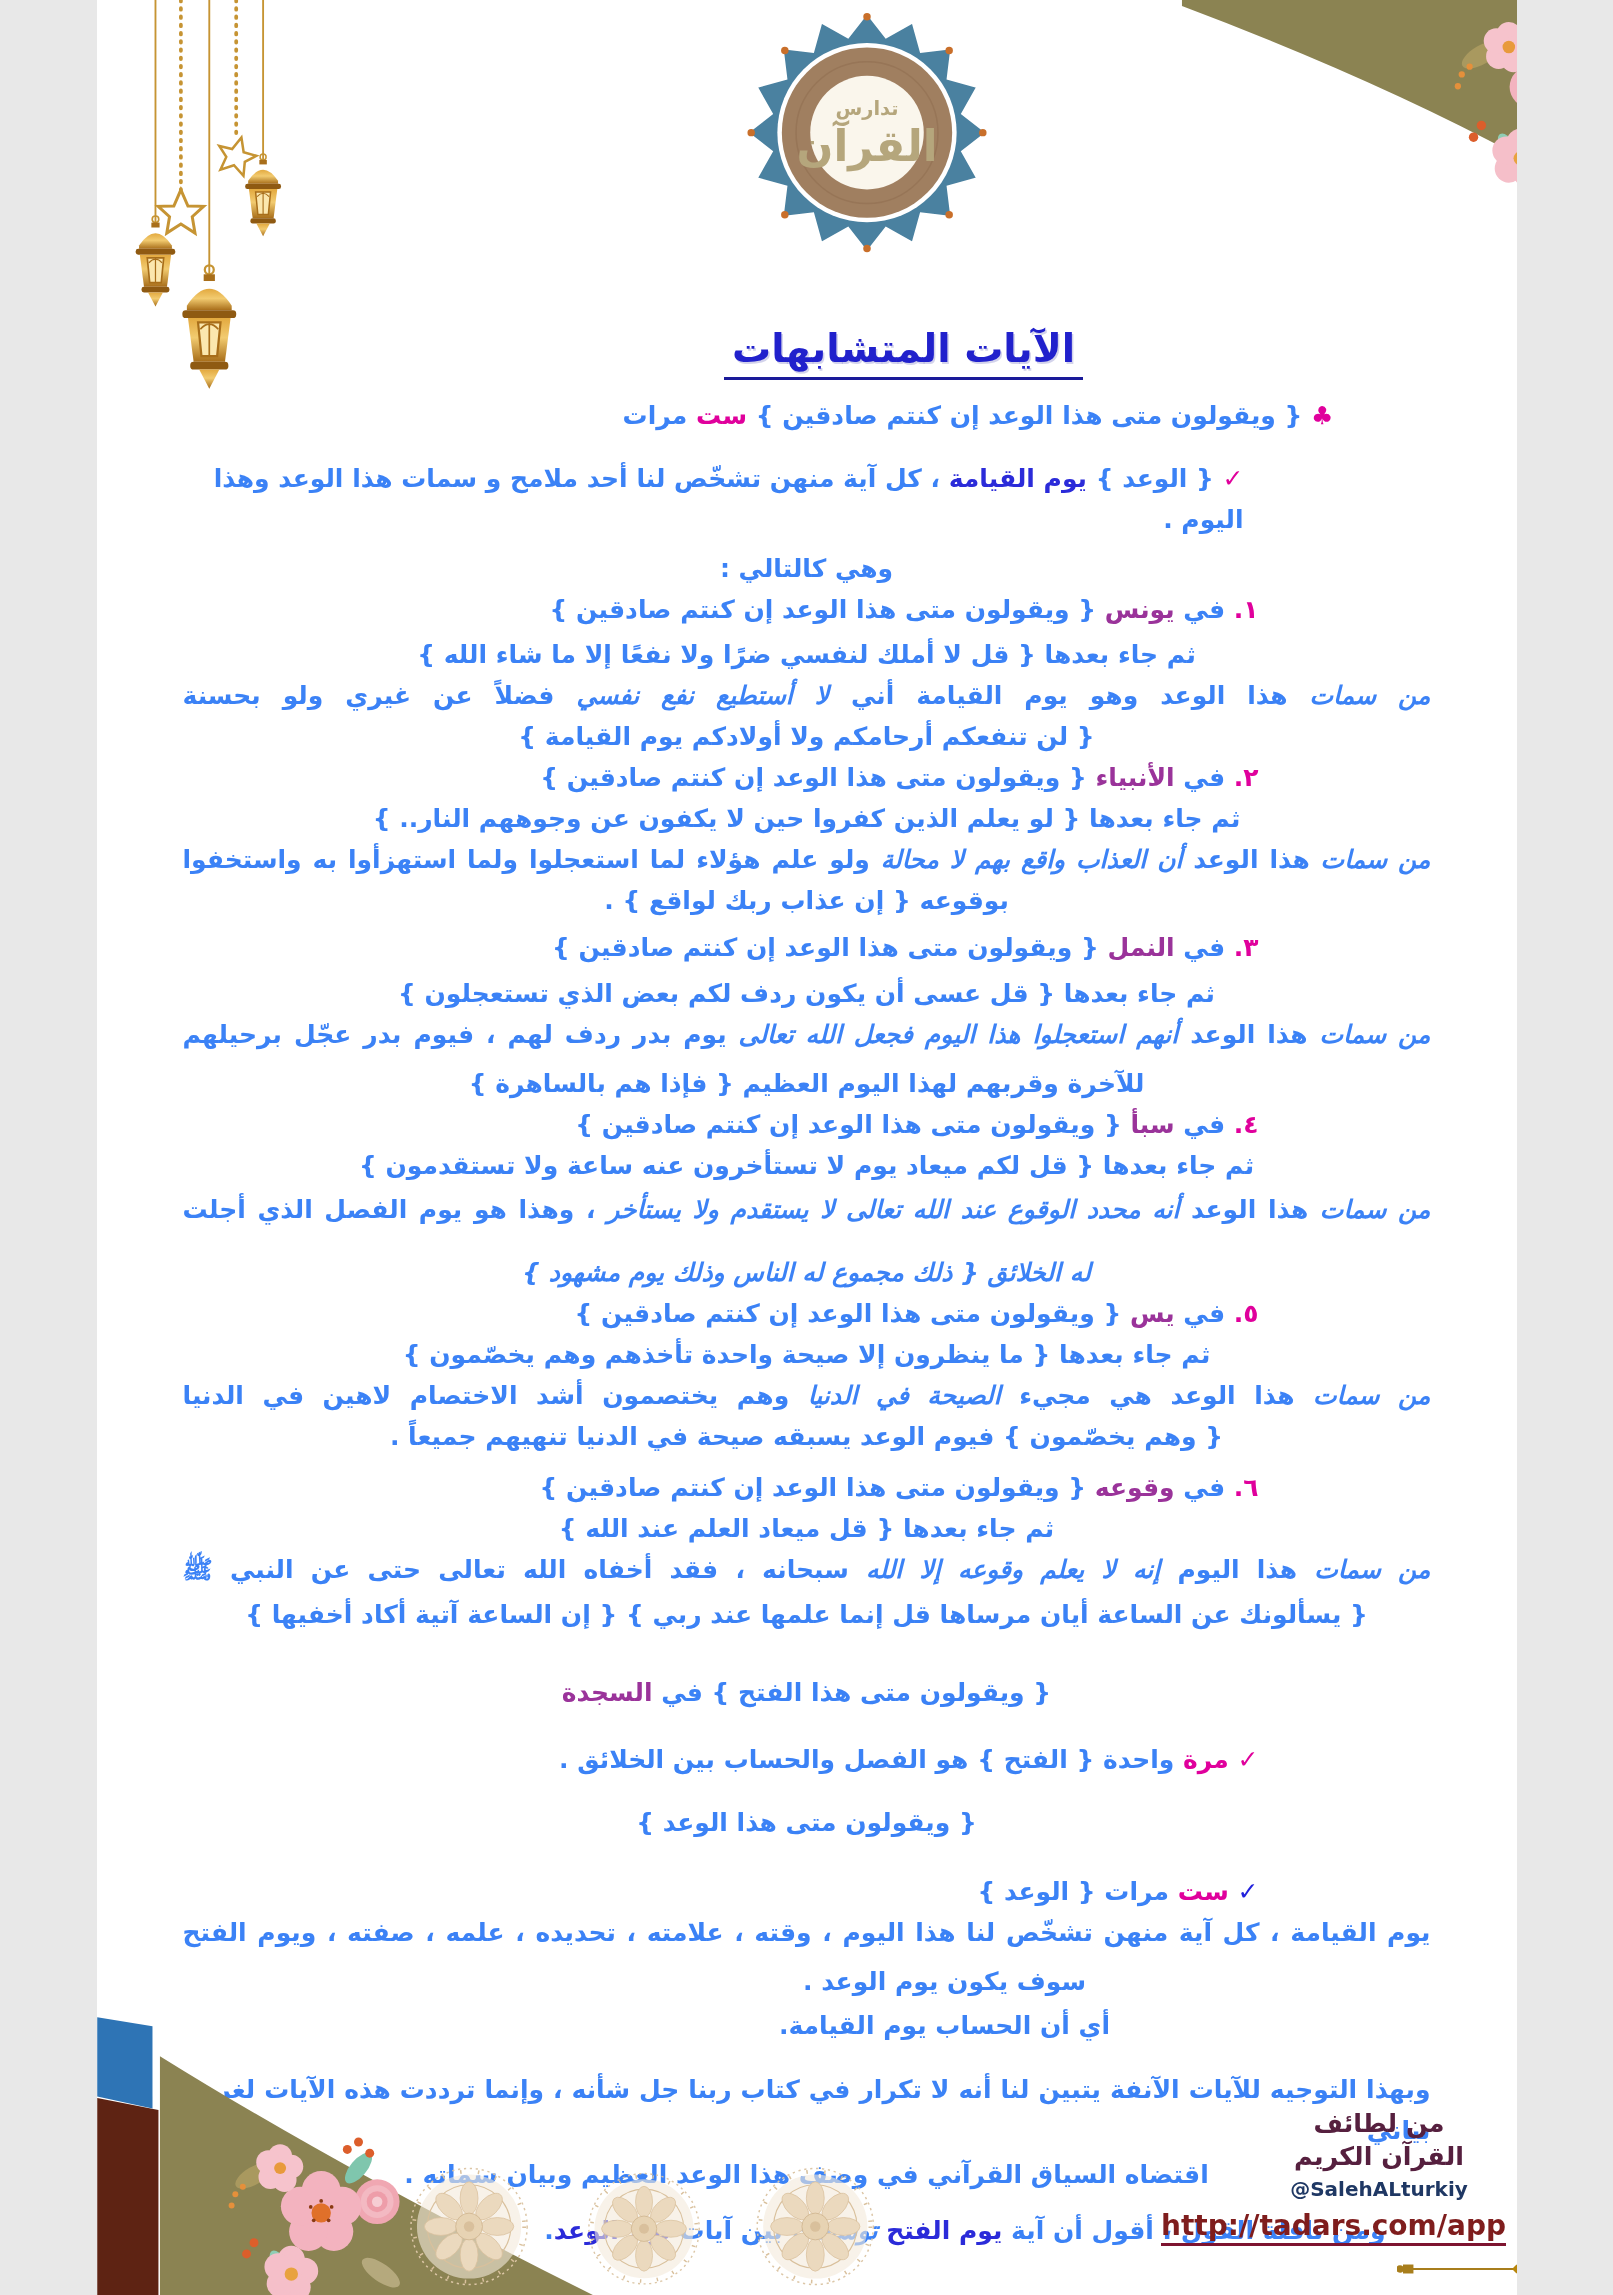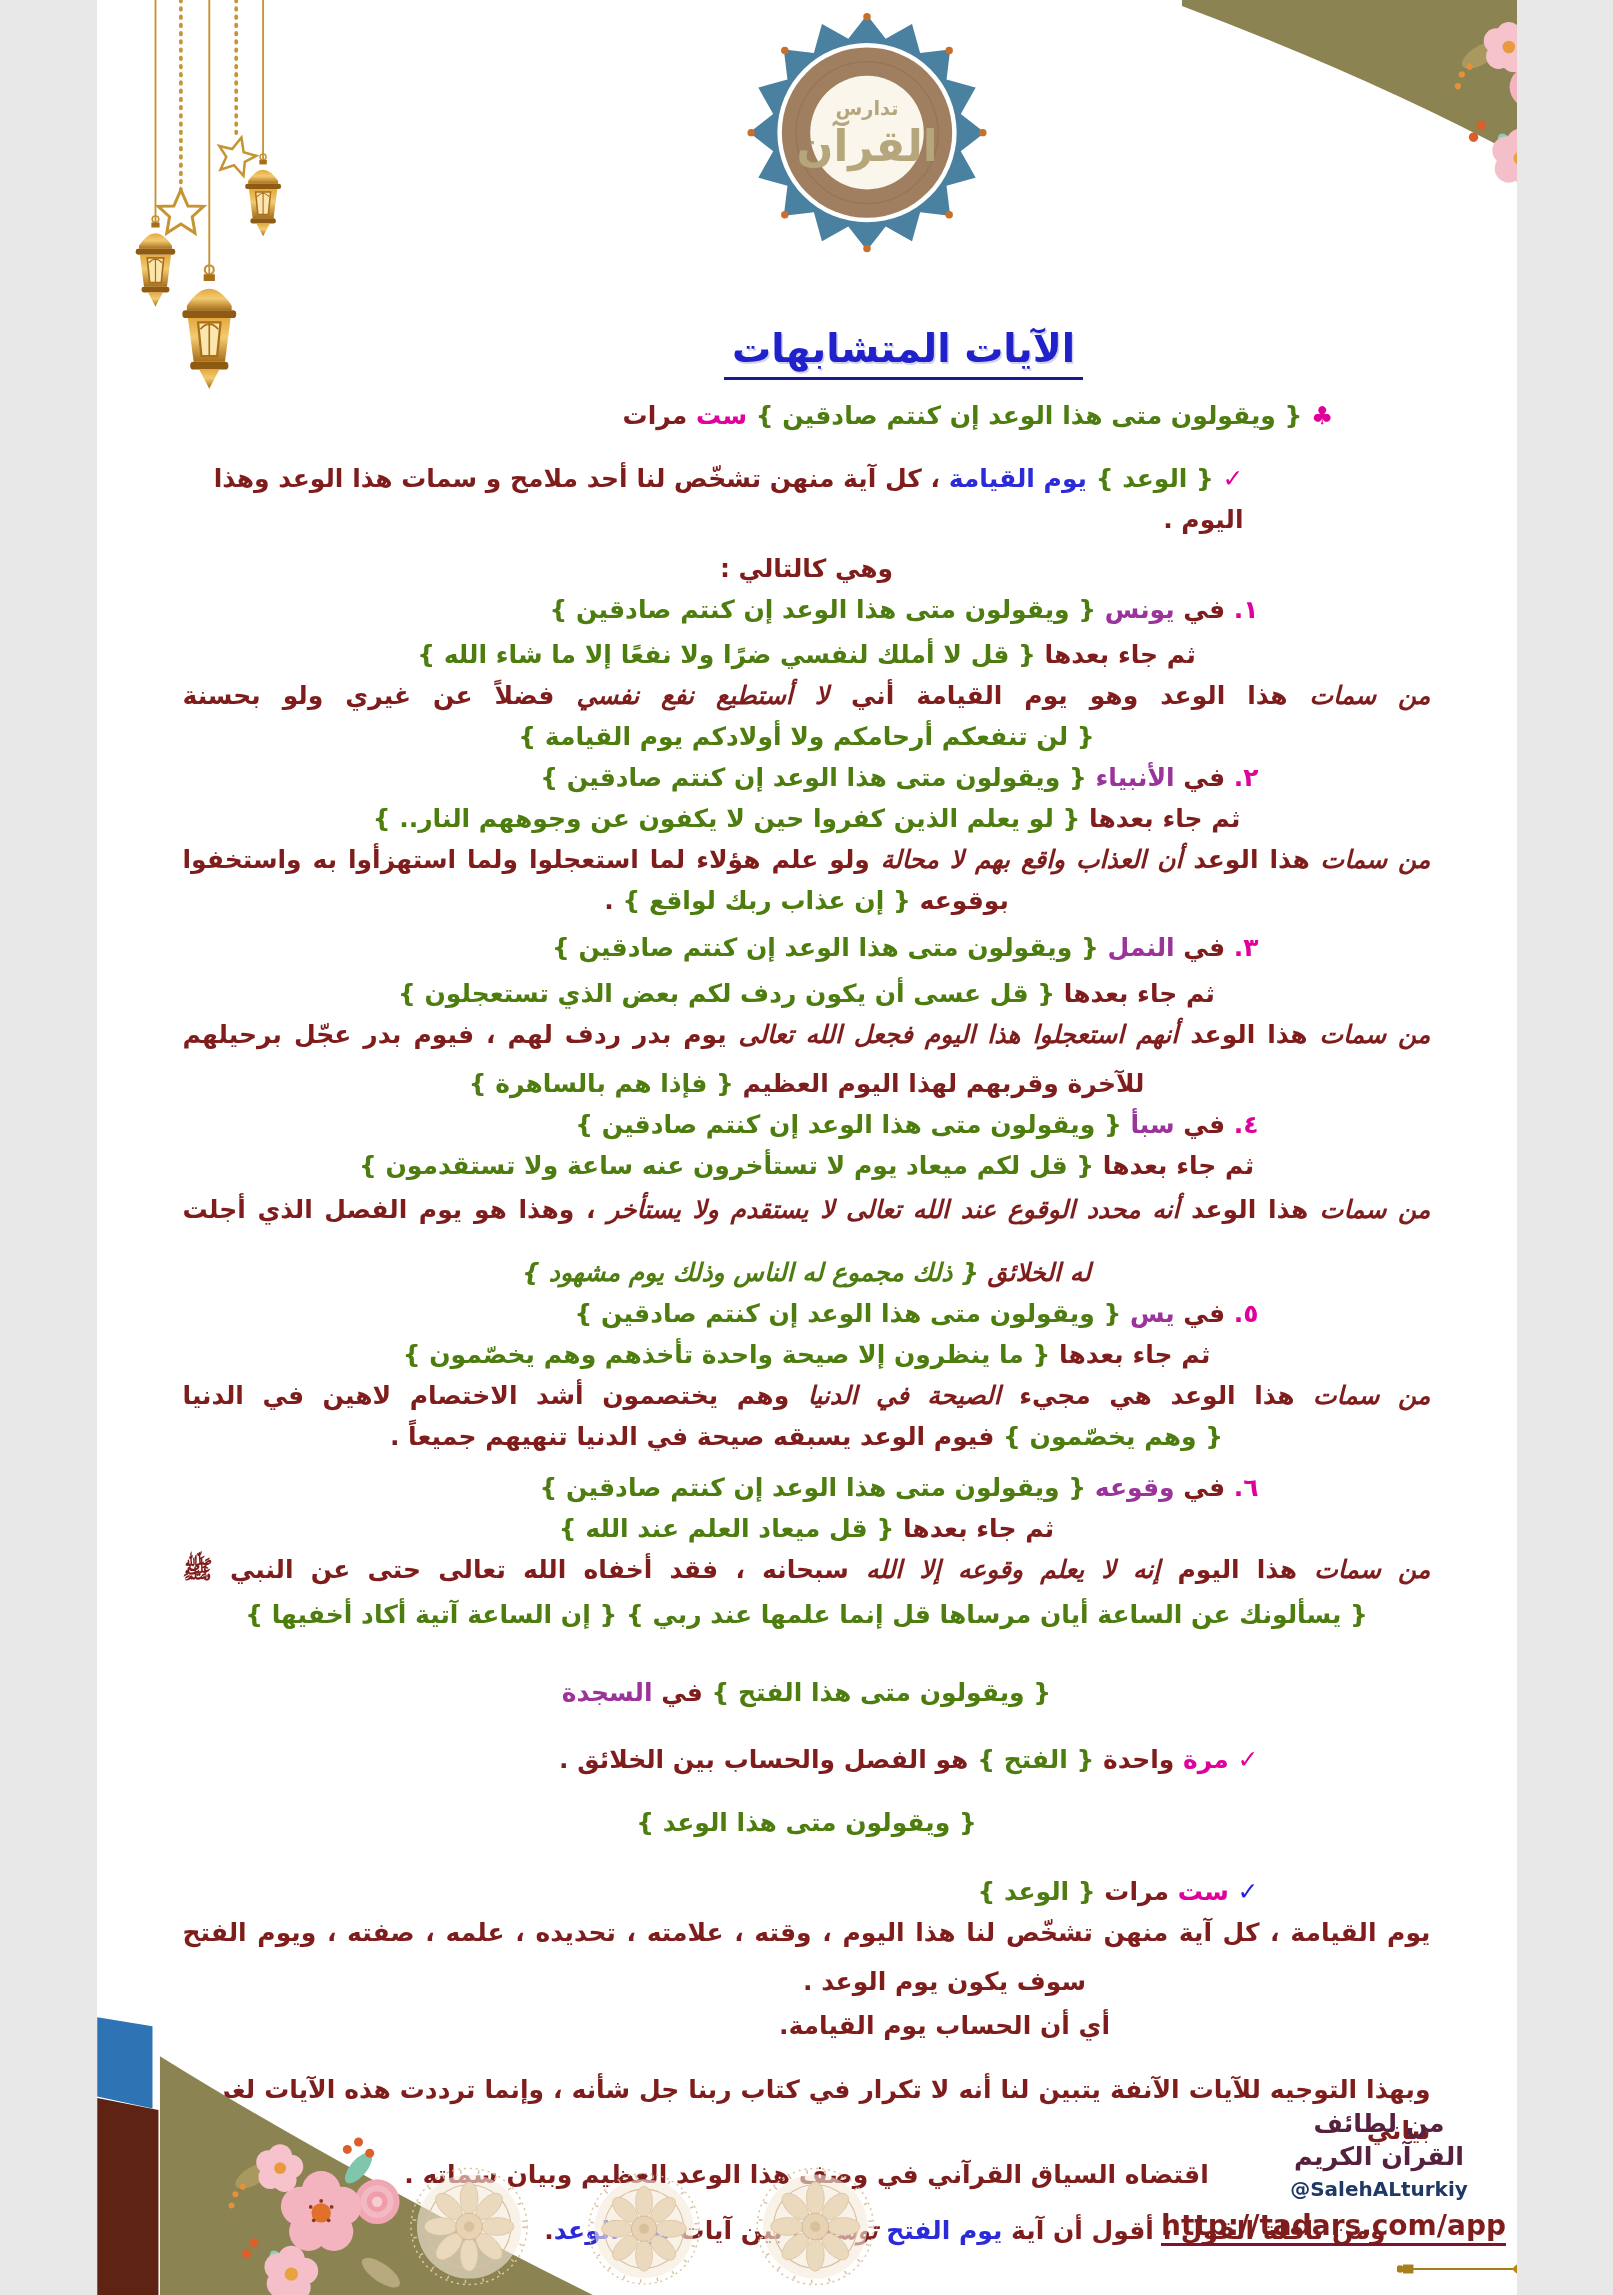--- a/index.html
+++ b/index.html
@@ -20,22 +20,22 @@
   #body-lines{
     position:absolute;top:395px;right:86px;left:86px;
     font-size:25px;font-weight:700;color:#111;line-height:41px;
     direction:rtl;
   }
   .ln{white-space:normal;}
   .al-r{text-align:right;}
   .al-c{text-align:center;}
   .al-cr{text-align:center;padding-left:276px;}
   .al-j{text-align:justify;text-align-last:justify;}
-  .c-k{color:#7f1d1d;}
-  .c-g{color:#4d7c0f;}
+  .c-k{color:#3b82f6;}
+  .c-g{color:#3b82f6;}
   .c-m{color:#E0009C;}
   .c-p{color:#9A339A;}
   .c-b{color:#2B2BD9;}
   .c-cb{color:#2222DD;}
   .it{font-style:italic;}
   
   .deco{position:absolute;pointer-events:none;}
   #deco-top-left{left:0;top:0;}
   #deco-top-right{left:1046px;top:0;}
   #deco-bottom-left{left:0;top:1980px;}

